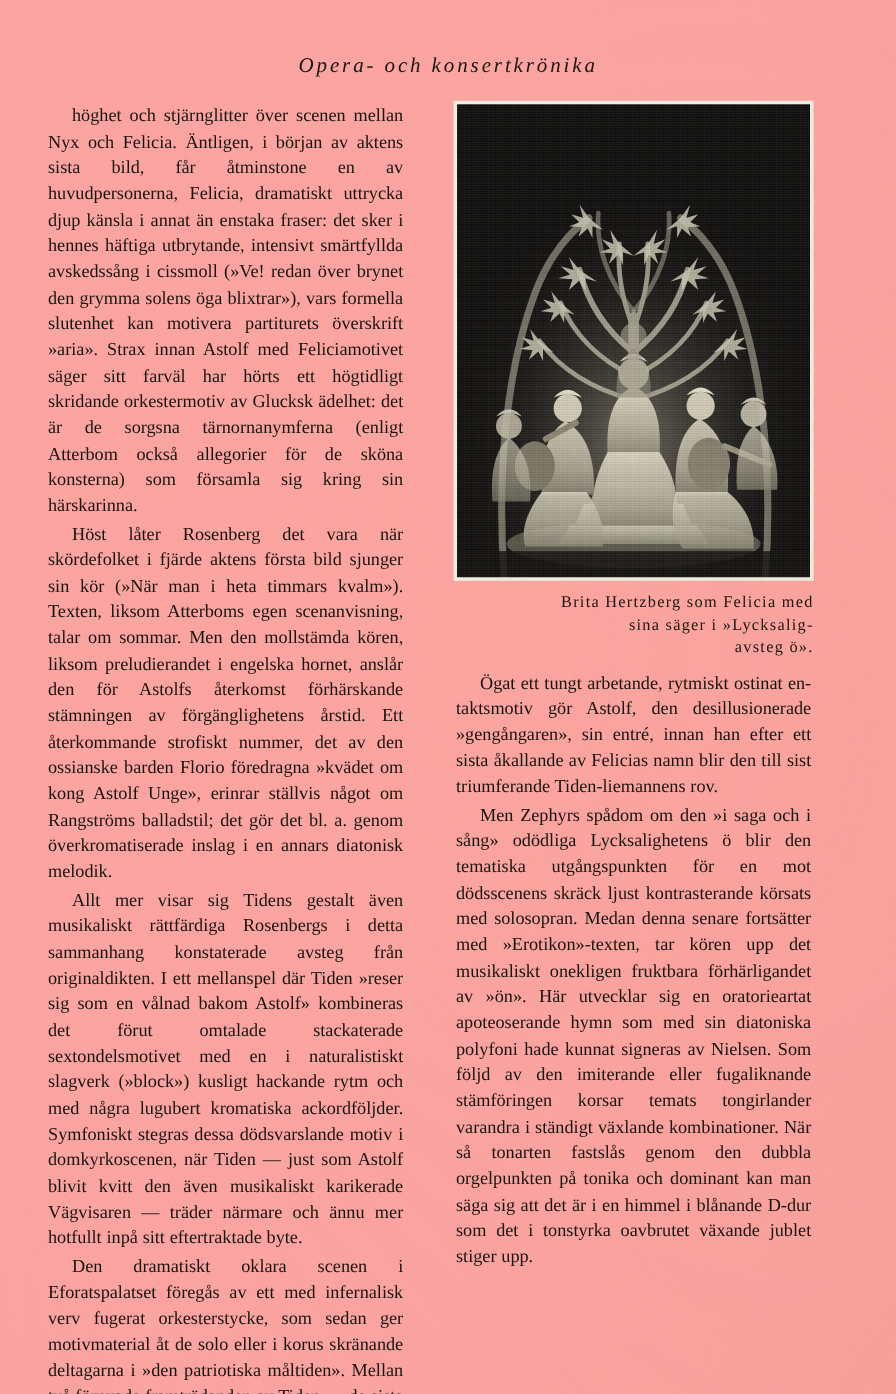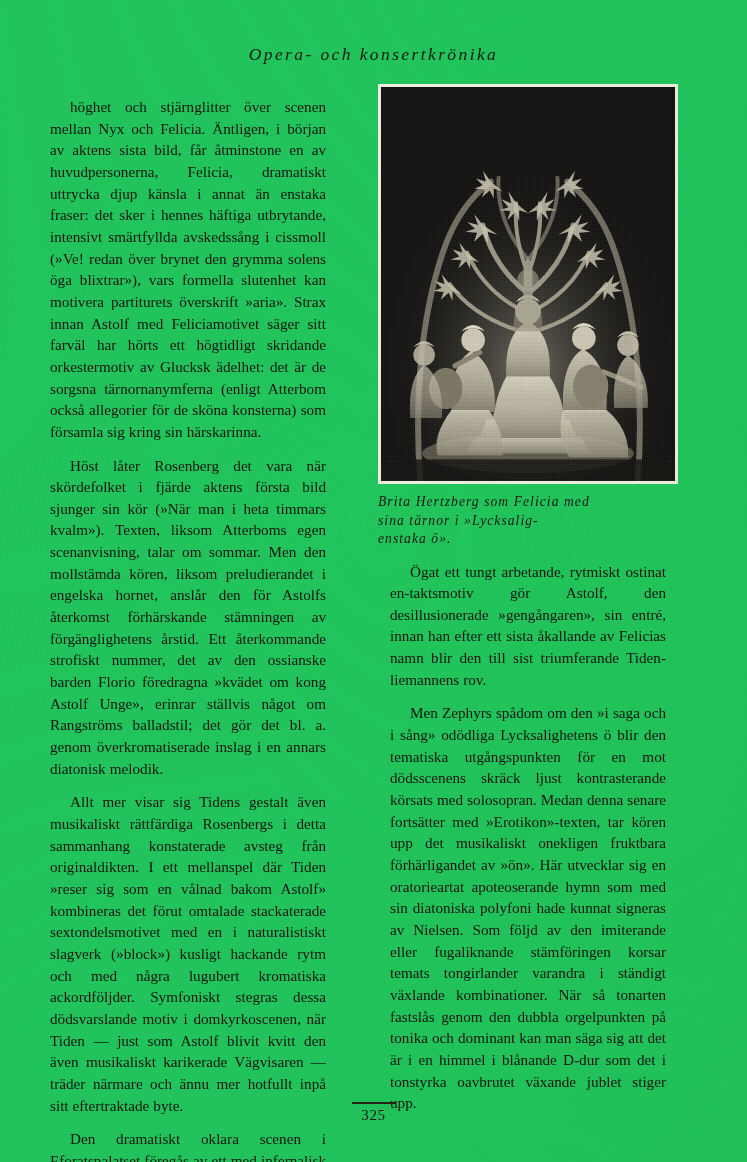--- a/index.html
+++ b/index.html
@@ -4,21 +4,21 @@
 <style>
   html, body {
     margin: 0;
     padding: 0;
     background: #fdfdf5;
   }
   .page {
     position: relative;
     width: 747px;
     height: 1162px;
-    background: #22c55e;
+    background: #fca5a5;
     overflow: hidden;
     font-family: "Liberation Serif", "DejaVu Serif", serif;
     color: #16150f;
   }
   
   .page-grain {
     position: absolute;
     inset: 0;
     pointer-events: none;
     background:
@@ -49,21 +49,21 @@
 
   .col {
     position: absolute;
     top: 0;
     width: 300px;
   }
   .col-left  { left: 0; }
   .col-right { left: 340px; }
 
   p.body {
-    margin: 12px;
+    margin: 2px;
     text-align: justify;
     text-justify: inter-word;
     font-size: 15.2px;
     line-height: 21.65px;
     text-indent: 20px;
     hyphens: none;
     word-spacing: 0.2px;
     font-family: Liberation Serif, serif;
   }
 
@@ -93,22 +93,21 @@
   .photo-noise {
     position: absolute; inset: 0;
     background-image:
       repeating-linear-gradient(0deg, rgba(255,255,255,0.030) 0px, rgba(255,255,255,0.030) 1px, rgba(0,0,0,0.035) 1px, rgba(0,0,0,0.035) 2px),
       repeating-linear-gradient(90deg, rgba(255,255,255,0.022) 0px, rgba(255,255,255,0.022) 1px, rgba(0,0,0,0.028) 1px, rgba(0,0,0,0.028) 2px);
     pointer-events: none;
   }
 
   .caption {
     margin: 9px 0 0 0;
-    text-align: left;
-    font-style: italic;
+    text-align: right;
     font-size: 13.6px;
     line-height: 18.5px;
     letter-spacing: 1.05px;
     color: #1a1812;
   }
 
   .folio {
     position: absolute;
     left: 0;
     bottom: 38px;
@@ -249,29 +248,25 @@
               </g>
 
               <rect x="0" y="378" width="300" height="22" fill="#141311" opacity="0.85"></rect>
             </svg>
             <div class="photo-noise"></div>
           </div>
         </div>
 
         <figcaption class="caption">
           <div>Brita Hertzberg som Felicia med</div>
-          <div>sina tärnor i »Lycksalig-</div>
-          <div>enstaka ö».</div>
+          <div>sina säger i »Lycksalig-</div>
+          <div>avsteg ö».</div>
         </figcaption>
       </figure>
 
       <p class="body">Ögat ett tungt arbetande, rytmiskt ostinat en-taktsmotiv gör Astolf, den desillusionerade »gengångaren», sin entré, innan han efter ett sista åkallande av Felicias namn blir den till sist triumferande Tiden-liemannens rov.</p>
       <p class="body">Men Zephyrs spådom om den »i saga och i sång» odödliga Lycksalighetens ö blir den tematiska utgångspunkten för en mot dödsscenens skräck ljust kontrasterande körsats med solosopran. Medan denna senare fortsätter med »Erotikon»-texten, tar kören upp det musikaliskt onekligen fruktbara förhärligandet av »ön». Här utvecklar sig en oratorieartat apoteoserande hymn som med sin diatoniska polyfoni hade kunnat signeras av Nielsen. Som följd av den imiterande eller fugaliknande stämföringen korsar temats tongirlander varandra i ständigt växlande kombinationer. När så tonarten fastslås genom den dubbla orgelpunkten på tonika och dominant kan man säga sig att det är i en himmel i blånande D-dur som det i tonstyrka oavbrutet växande jublet stiger upp.</p>
     </div>
   </div>
 
-  <div class="folio">
-    <div class="folio-rule"></div>
-    <div class="folio-num">325</div>
-  </div>
 
   <div class="page-grain"></div>
 </div>
 
 </body></html>

